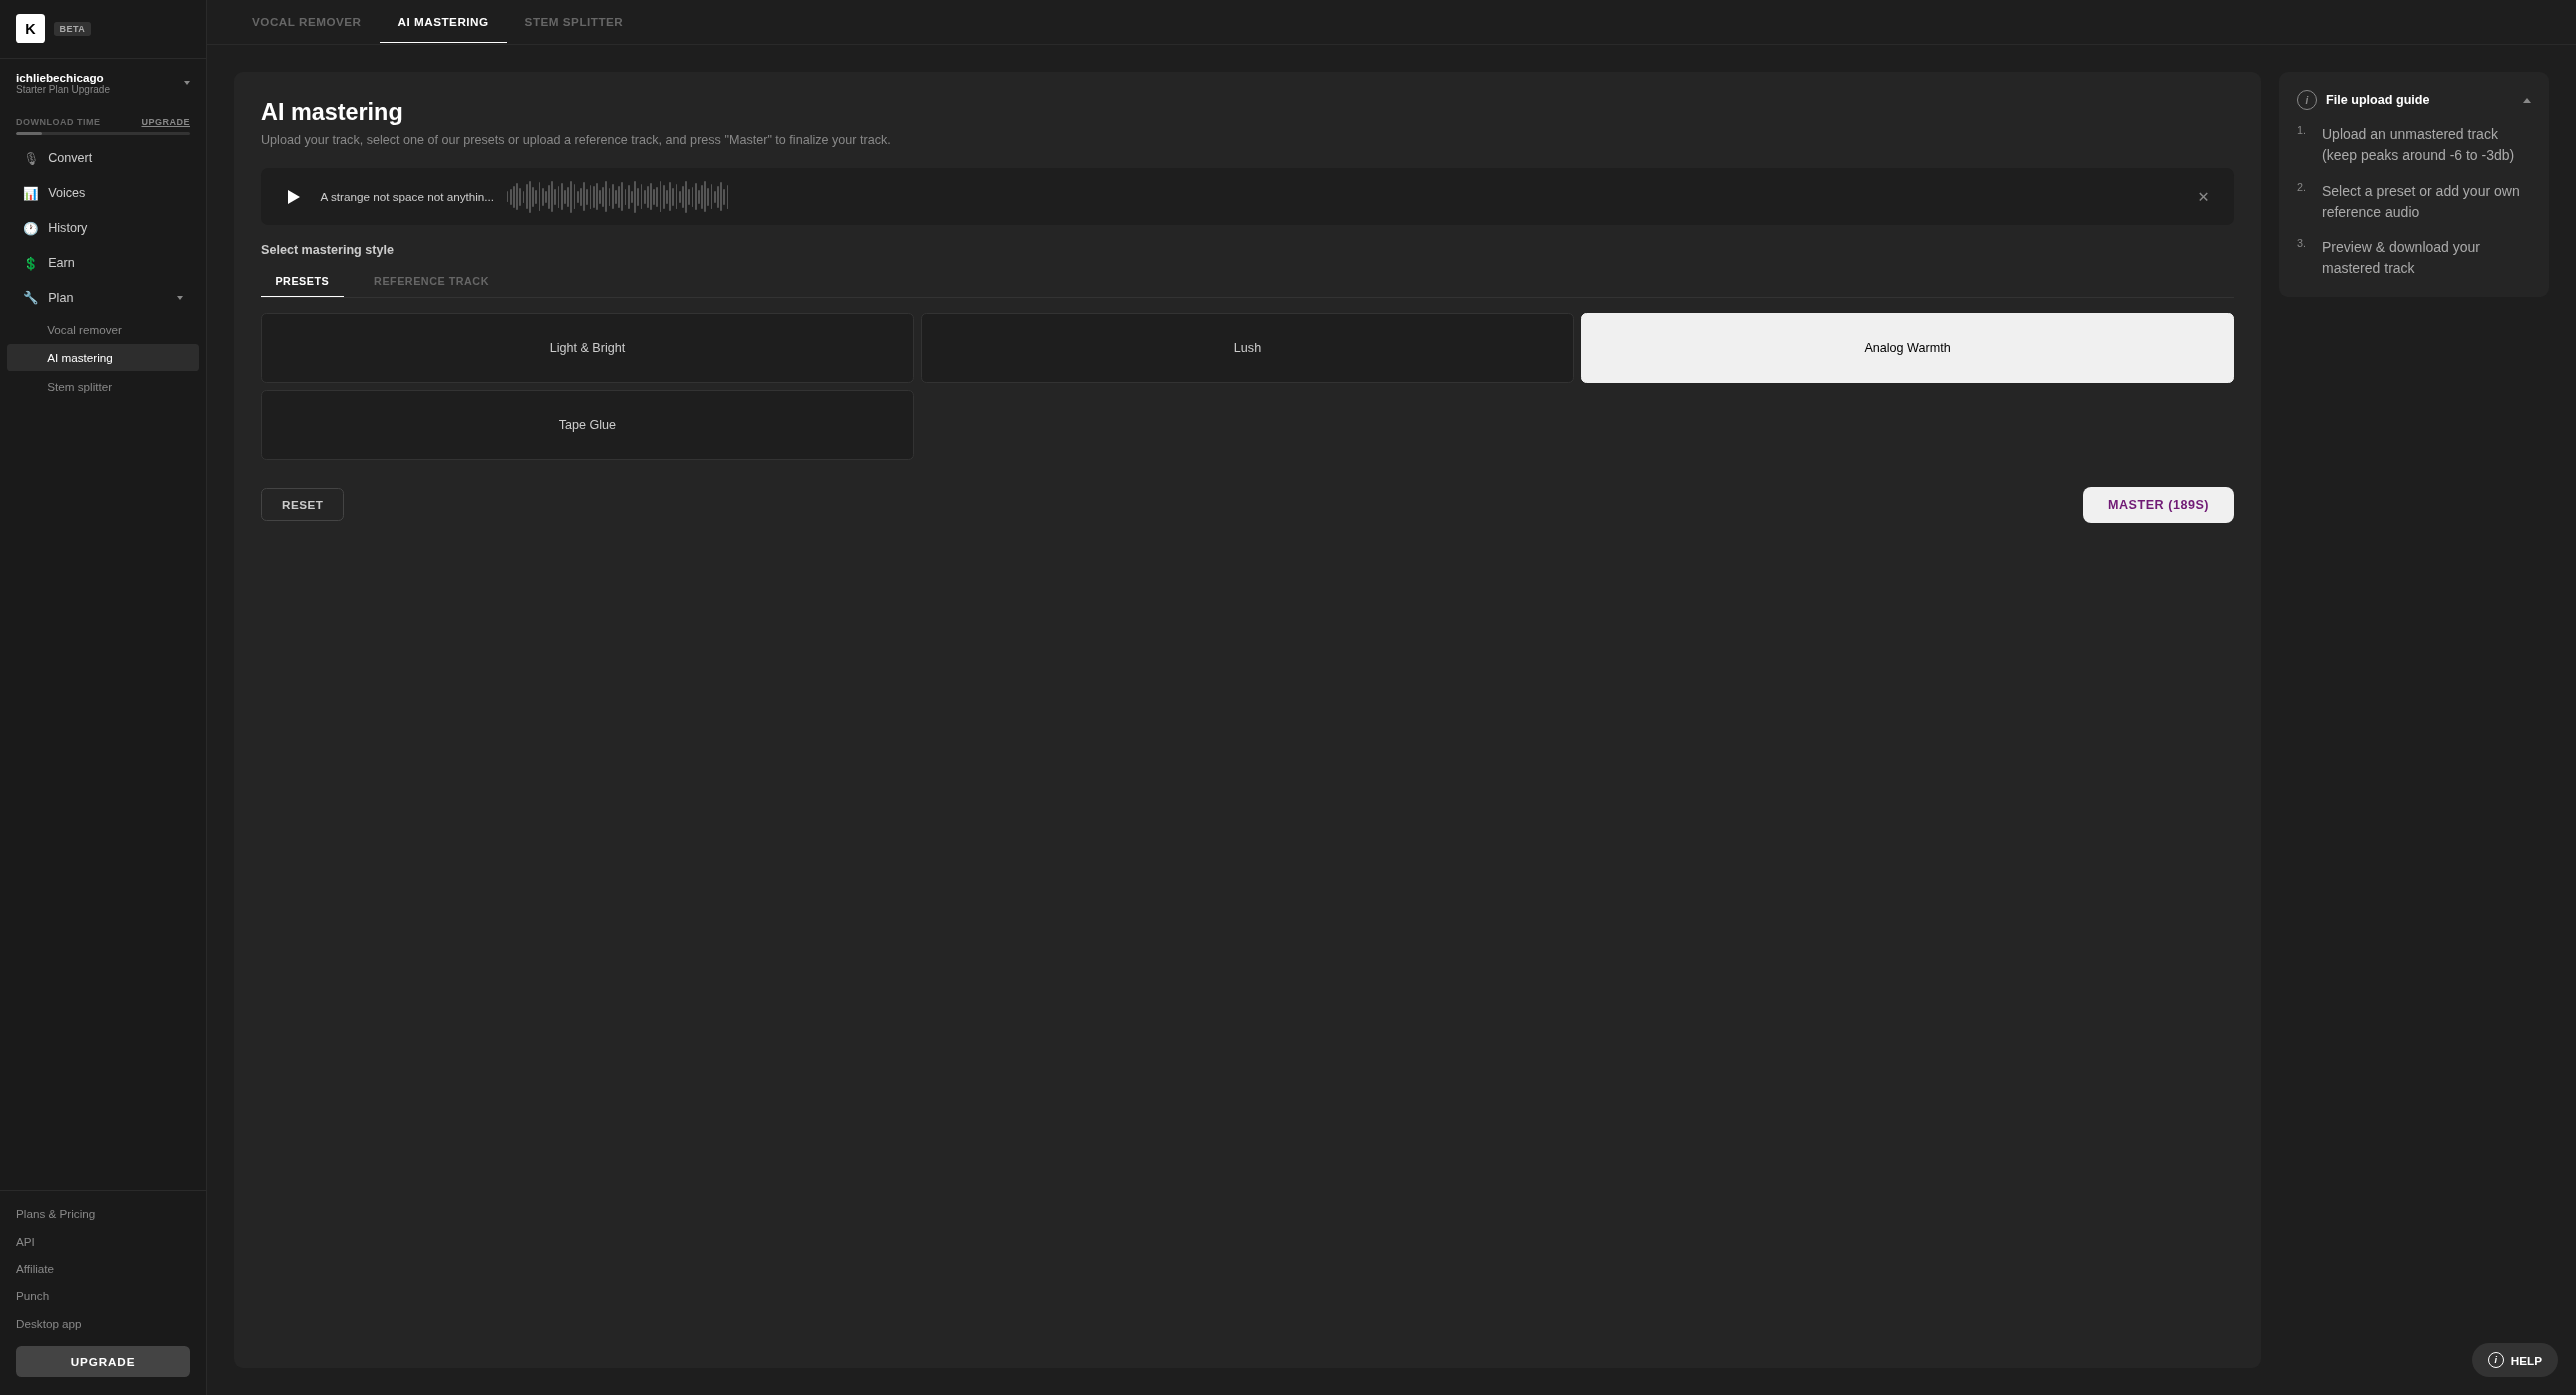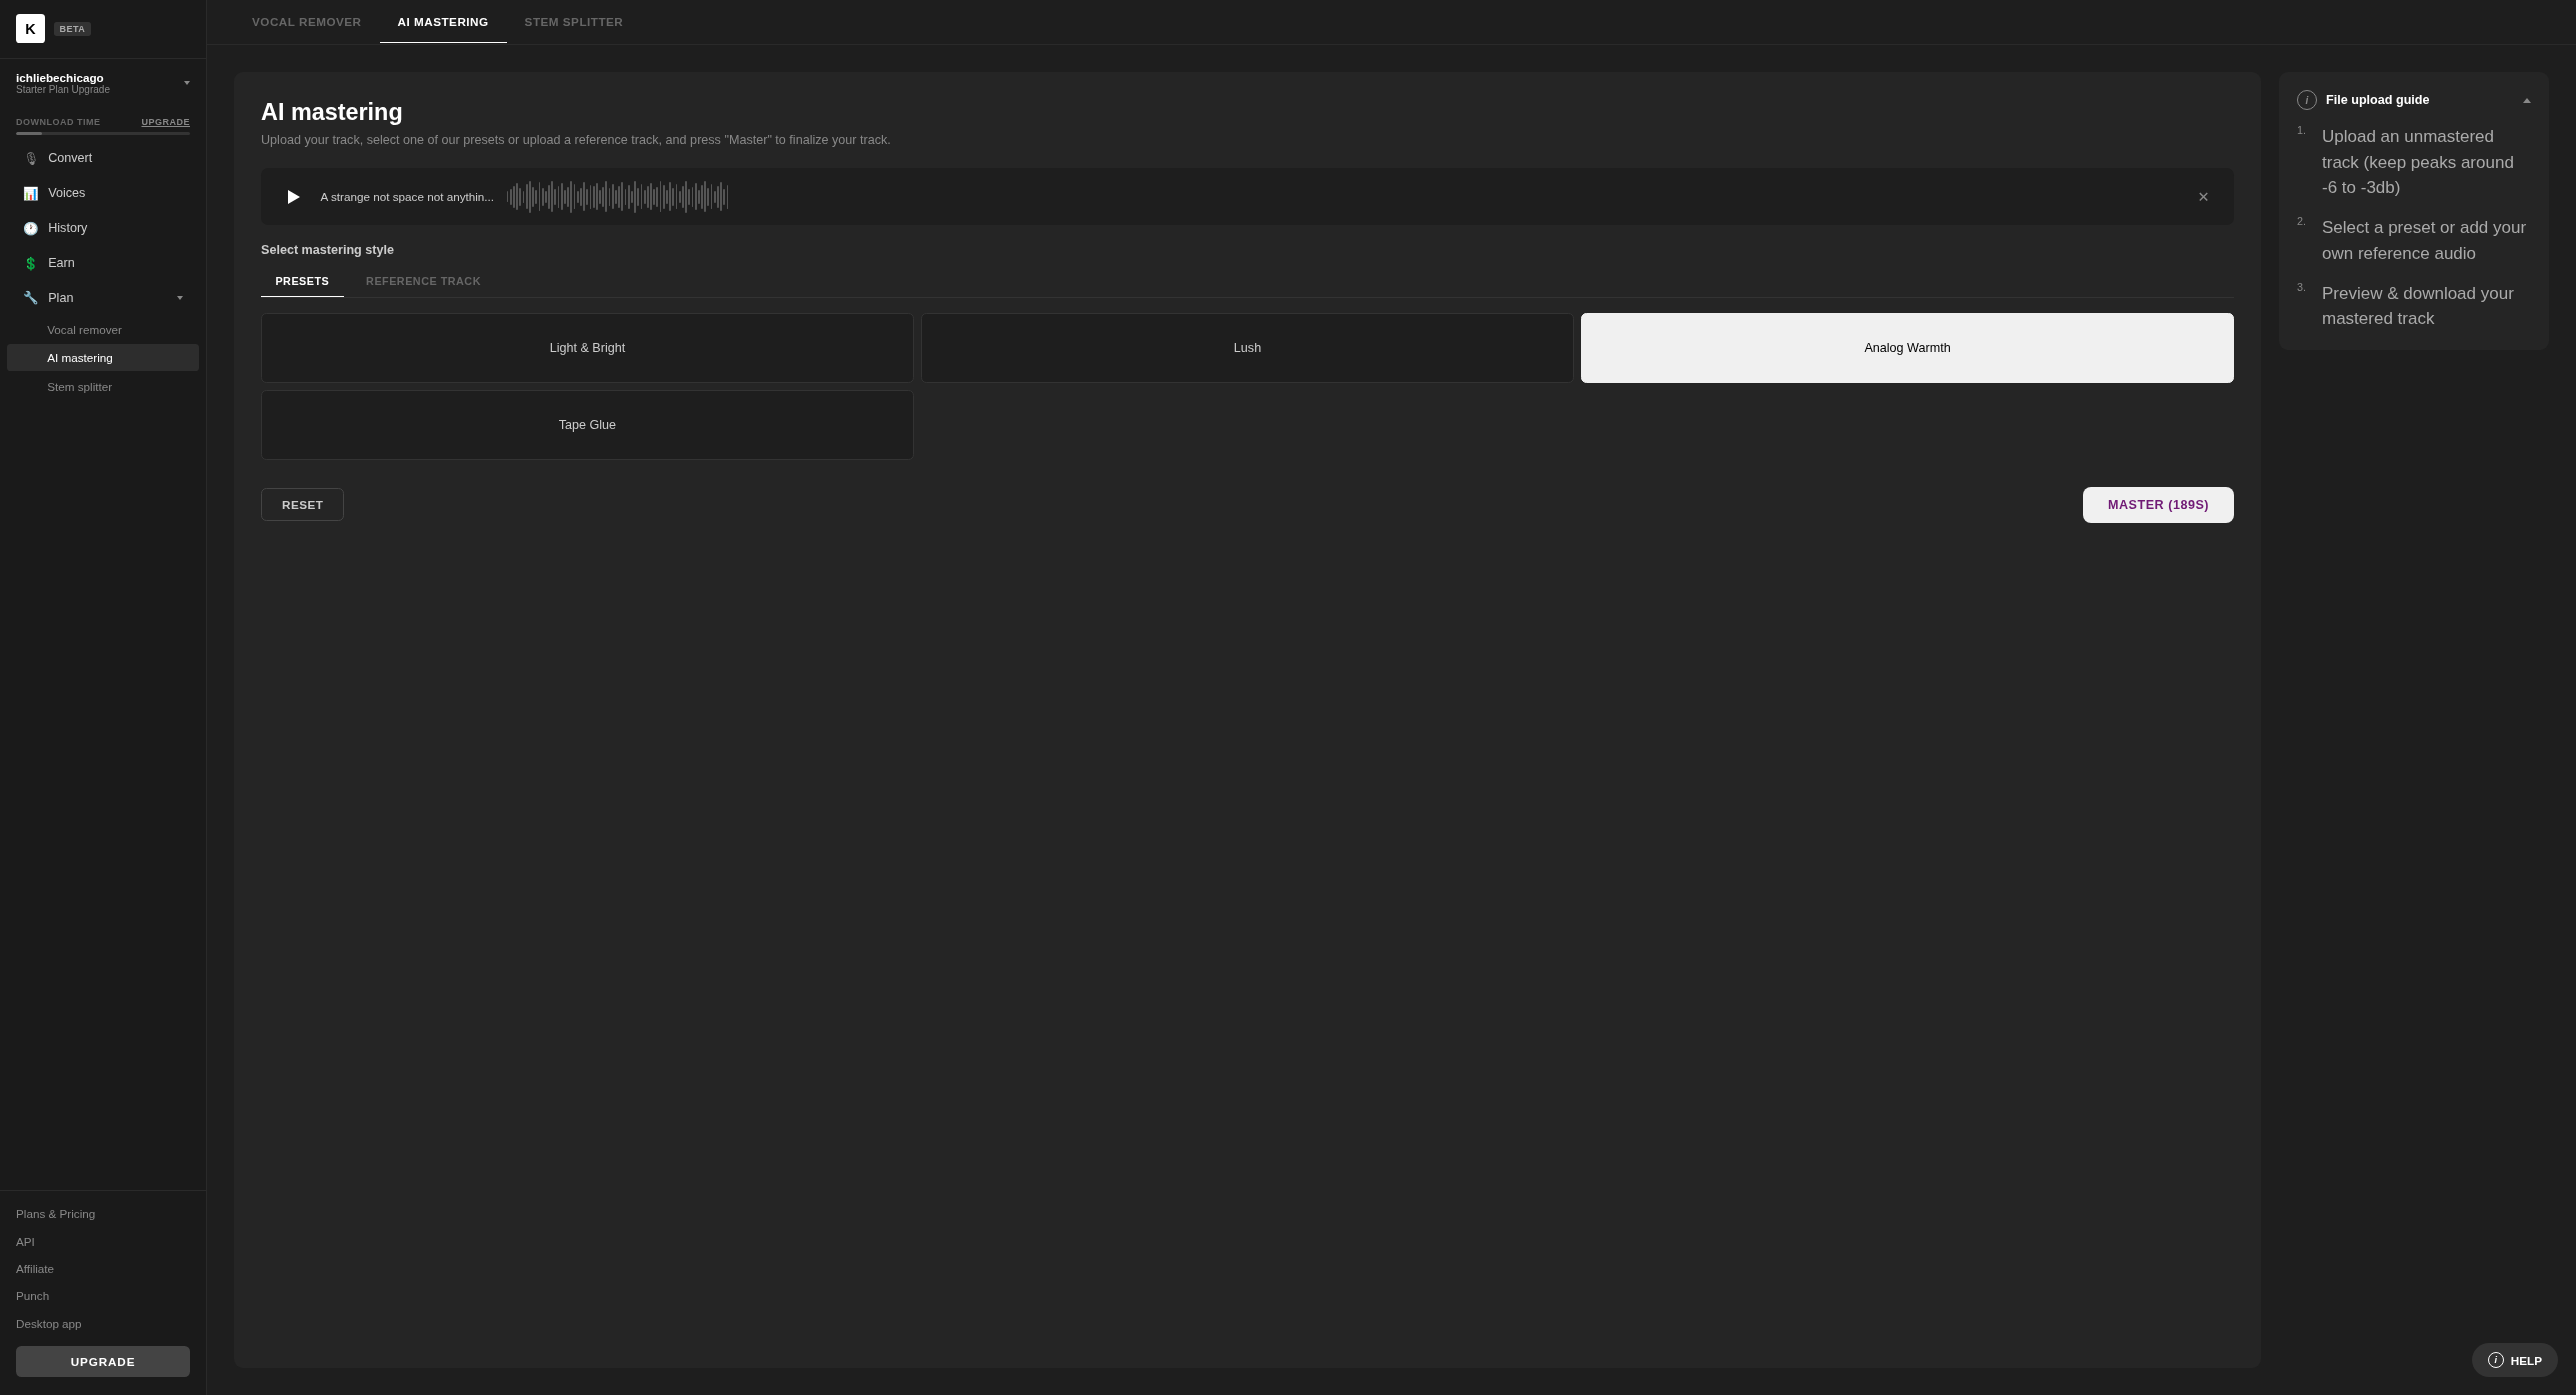--- a/index.html
+++ b/index.html
@@ -345,21 +345,21 @@
     }
 
     
     .style-section {
       display: flex;
       flex-direction: column;
     }
 
     .tabs-row {
       display: flex;
-      gap: 8px;
+      gap: 16px;
       border-bottom: 0.9px solid #333;
       margin-bottom: 14.4px;
     }
 
     .tab-item {
       padding: 9px 14.4px;
       font-size: 10.8px;
       font-weight: 700;
       color: #666;
       cursor: pointer;
@@ -502,21 +502,21 @@
       align-items: flex-start;
     }
 
     .step-num {
       font-size: 10.8px;
       color: #888;
       min-width: 16px;
     }
 
     .step-text {
-      font-size: 17px;
+      font-size: 14px;
       color: #aaa;
       line-height: 1.5;
     }
 
     
     .help-btn {
       position: fixed;
       bottom: 18px;
       right: 18px;
       background: #333;

